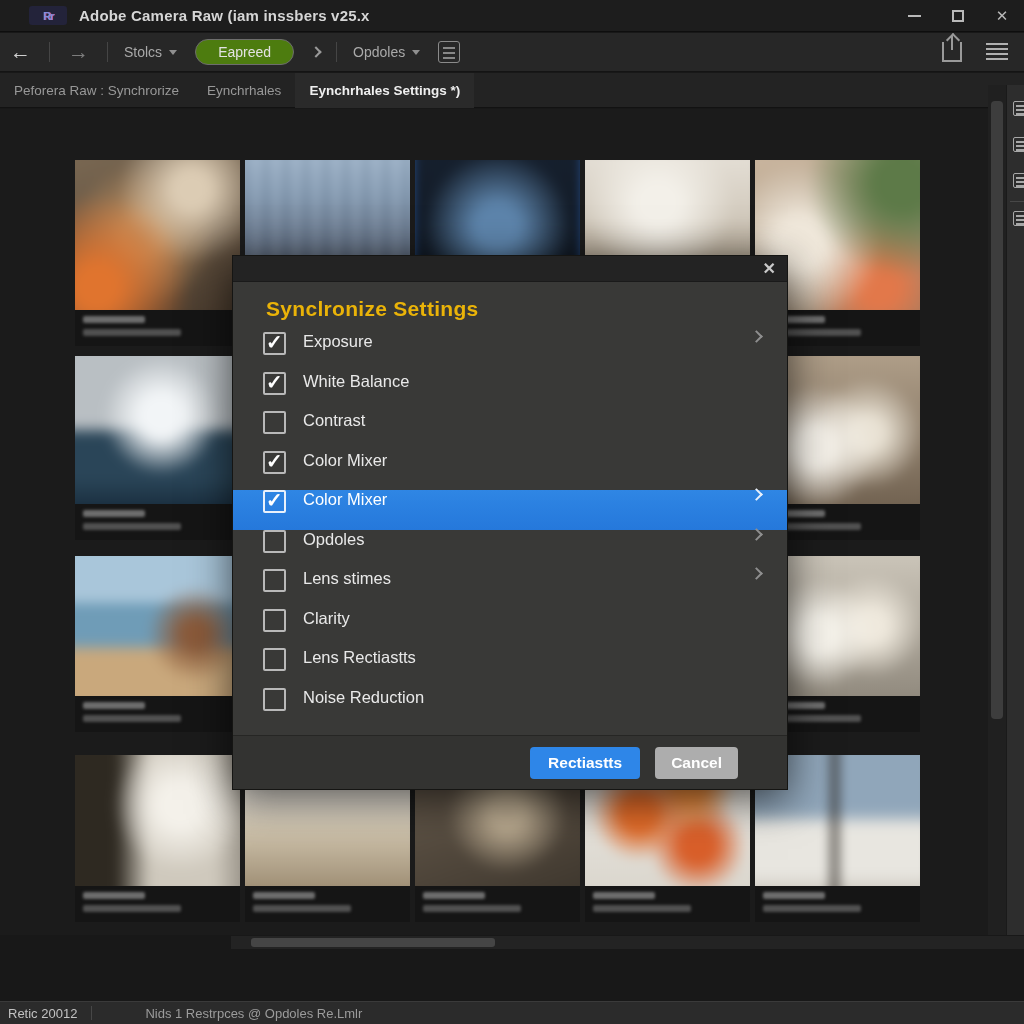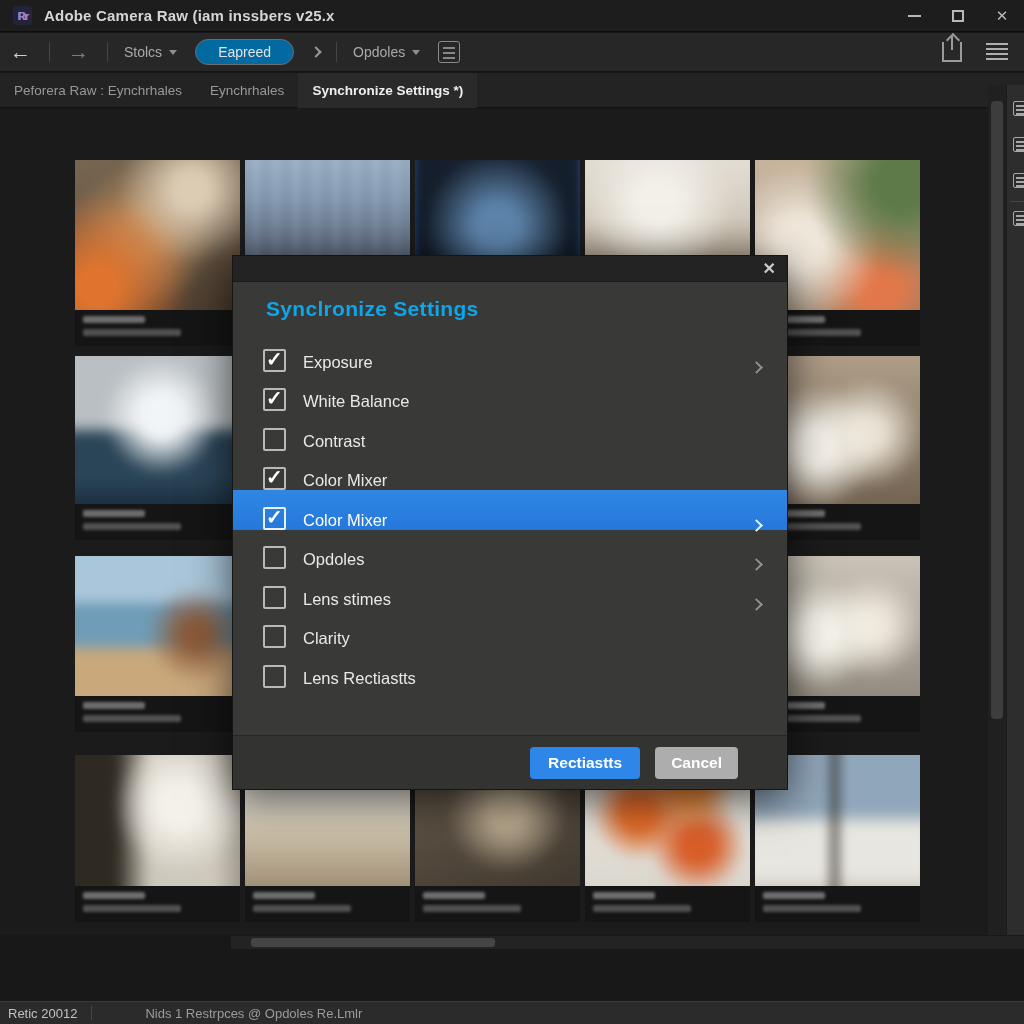--- a/index.html
+++ b/index.html
@@ -7,35 +7,35 @@
     --selection:#2578db;
     --cancel:#adadad;
   }
   *{box-sizing:border-box;margin:0;padding:0;}
   html,body{background:#101010;}
   body{font-family:"Liberation Sans",sans-serif;-webkit-font-smoothing:antialiased;}
   .screen{position:relative;width:1024px;height:1024px;background:#181818;overflow:hidden;}
 
   
   .titlebar{position:absolute;left:0;top:0;width:1024px;height:32px;background:#1d1d1d;display:flex;align-items:center;border-bottom:1px solid #0e0e0e;}
-  .app-logo{width:19px;height:19px;margin-left:13px;border-radius:3px;background:#23233a;color:#7e8fe0;font-size:11px;font-weight:700;display:flex;align-items:center;justify-content:center;letter-spacing:-1px;text-shadow:1px 0 0 #c05a8a;}
+  .app-logo{width:38px;height:19px;margin-left:29px;border-radius:3px;background:#23233a;color:#7e8fe0;font-size:11px;font-weight:700;display:flex;align-items:center;justify-content:center;letter-spacing:-1px;text-shadow:1px 0 0 #c05a8a;}
   .win-title{margin-left:12px;font-size:15px;font-weight:700;color:#d6d6d6;letter-spacing:.2px;}
   .win-controls{position:absolute;right:0;top:0;height:32px;display:flex;align-items:center;}
   .wc{width:44px;height:32px;display:flex;align-items:center;justify-content:center;color:#b9b9b9;font-size:15px;}
   .wc .bar{width:13px;height:2px;background:#b9b9b9;}
   .wc .box{width:12px;height:12px;border:2px solid #b9b9b9;}
 
   
   .toolbar{position:absolute;left:0;top:33px;width:1024px;height:39px;background:#272727;border-bottom:1px solid #141414;display:flex;align-items:center;}
   .nav-arrow{font-size:21px;color:#cfcfcf;padding:0 10px;cursor:default;}
   .nav-arrow.dim{color:#7d7d7d;}
   .tsep{width:1px;height:20px;background:#454545;margin:0 8px;}
   .tb-select{display:flex;align-items:center;gap:7px;color:#a9a9a9;font-size:14px;padding:0 8px;}
   .caret{width:0;height:0;border-left:4px solid transparent;border-right:4px solid transparent;border-top:5px solid #8f8f8f;}
-  .pill{margin:0 10px;background:#0369a1;border:1px solid #6d6d6d;border-radius:14px;color:#e3e3e3;font-size:14px;padding:4px 22px;}
+  .pill{margin:0 10px;background:#4d7c0f;border:1px solid #6d6d6d;border-radius:14px;color:#e3e3e3;font-size:14px;padding:4px 22px;}
   .tb-chev{width:8px;height:8px;border-right:2px solid #9a9a9a;border-top:2px solid #9a9a9a;transform:rotate(45deg);margin:0 8px;}
   .tool-btn{width:22px;height:22px;border:1px solid #8a8a8a;border-radius:3px;margin-left:10px;position:relative;}
   .tool-btn::after{content:"";position:absolute;left:4px;top:5px;width:12px;height:2px;background:#9f9f9f;box-shadow:0 5px 0 #9f9f9f,0 10px 0 #9f9f9f;opacity:.8;}
   .toolbar .spacer{flex:1;}
   .export-icon{width:20px;height:20px;border:2px solid #9a9a9a;border-top:none;position:relative;margin-right:24px;}
   .export-icon::before{content:"";position:absolute;left:7px;top:-6px;width:2px;height:14px;background:#9a9a9a;}
   .export-icon::after{content:"";position:absolute;left:4px;top:-7px;width:8px;height:8px;border-left:2px solid #9a9a9a;border-top:2px solid #9a9a9a;transform:rotate(45deg);}
   .menu-icon{width:22px;height:18px;margin-right:16px;background:linear-gradient(#b0b0b0 0 2.5px,transparent 2.5px 5px,#b0b0b0 5px 7.5px,transparent 7.5px 10px,#b0b0b0 10px 12.5px,transparent 12.5px 15px,#b0b0b0 15px 17.5px,transparent 17.5px);}
 
   
@@ -70,23 +70,23 @@
   .g-r4c2{background:linear-gradient(180deg,#e9e4db 0 32%,#ccc0a9 58%,#97866c 100%);}
   .g-r4c3{background:radial-gradient(circle at 55% 45%,#b9a98f 0 12%,transparent 45%),linear-gradient(160deg,#6e6152,#3c352c);}
   .g-r4c4{background:radial-gradient(circle at 35% 45%,#e06a28 0 12%,transparent 32%),radial-gradient(circle at 62% 28%,#e98a3c 0 10%,transparent 28%),radial-gradient(circle at 66% 66%,#d95f2a 0 11%,transparent 30%),linear-gradient(#f0eee9,#d9d5cc);}
   .g-r4c5{background:linear-gradient(90deg,transparent 0 46%,rgba(40,35,30,.8) 47% 50%,transparent 51%),linear-gradient(180deg,#90a6ba 0 44%,#e8e6e0 54% 84%,#c6c1b7 100%);}
   .g-hidden{background:linear-gradient(170deg,#57504a,#2e2a26);}
 
   
   .dialog{position:absolute;left:232px;top:255px;width:556px;height:535px;background:#393937;border:1px solid #151513;box-shadow:0 10px 40px rgba(0,0,0,.65);z-index:20;}
   .dlg-titlebar{height:26px;background:#232323;border-bottom:1px solid #1a1a1a;position:relative;}
   .dlg-close{position:absolute;right:11px;top:3px;color:#c9c9c9;font-size:16px;font-weight:700;}
-  .dlg-title{margin:15px 0 11px 33px;font-size:21px;font-weight:700;color:#0ea5e9;letter-spacing:.3px;}
+  .dlg-title{margin:15px 0 11px 33px;font-size:21px;font-weight:700;color:#eab308;letter-spacing:.3px;}
   .rows{}
-  .row{height:39.5px;display:flex;align-items:flex-end;padding:0 26px 0 30px;}
+  .row{height:39.5px;display:flex;align-items:flex-start;padding:0 26px 0 30px;}
   .row.selected{background:linear-gradient(180deg,#2f86e4,var(--selection));}
   .checkbox{width:23px;height:23px;flex:none;border:2px solid #b9b9b9;border-radius:2px;position:relative;}
   .checkbox.checked::after{content:"✓";position:absolute;left:1px;top:-4px;font-size:20px;font-weight:700;color:#fff;}
   .row.selected .checkbox{border-color:#e9f1fb;}
   .rlabel{margin-left:17px;font-size:16.5px;color:#e9e9e9;}
   .row.selected .rlabel{color:#ffffff;}
   .chevron{margin-left:auto;width:9px;height:9px;border-right:2.2px solid #8f8f8f;border-top:2.2px solid #8f8f8f;transform:rotate(45deg);}
   .row.selected .chevron{border-color:#e9f1fb;}
   .dlg-footer{position:absolute;left:0;right:0;bottom:0;height:54px;background:#333331;border-top:1px solid #262624;display:flex;justify-content:flex-end;align-items:center;padding-right:49px;gap:15px;}
   .btn{border:none;border-radius:4px;height:32px;font-family:"Liberation Sans",sans-serif;font-size:15.5px;font-weight:700;color:#fff;}
@@ -148,23 +148,23 @@
       <span>Opdoles</span>
       <span class="caret"></span>
     </div>
     <div class="tool-btn"></div>
     <div class="spacer"></div>
     <div class="export-icon"></div>
     <div class="menu-icon"></div>
   </div>
 
   <div class="tabbar">
-    <div class="tab">Peforera Raw : Eynchrhales</div>
+    <div class="tab">Peforera Raw : Synchrorize</div>
     <div class="tab">Eynchrhales</div>
-    <div class="tab active">Synchronize Settings *)</div>
+    <div class="tab active">Eynchrhales Settings *)</div>
   </div>
 
   <div class="content">
 
     <div class="thumb r1 c1">
         <div class="ph g-r1c1"></div>
       </div>
     <div class="thumb r1 c2">
         <div class="ph g-r1c2"></div>
       </div>
@@ -313,20 +313,25 @@
         <span class="chevron" style="visibility: visible;"></span>
       </div>
       <div class="row">
         <span class="checkbox"></span>
         <span class="rlabel">Clarity</span>
         <span class="chevron" style="visibility: hidden;"></span>
       </div>
       <div class="row">
         <span class="checkbox"></span>
         <span class="rlabel">Lens Rectiastts</span>
+        <span class="chevron" style="visibility: hidden;"></span>
+      </div>
+      <div class="row">
+        <span class="checkbox"></span>
+        <span class="rlabel">Noise Reduction</span>
         <span class="chevron" style="visibility: hidden;"></span>
       </div>
     </div>
     <div class="dlg-footer">
       <button class="btn primary">Rectiastts</button>
       <button class="btn secondary">Cancel</button>
     </div>
   </div>
 
   <div class="hscroll">

